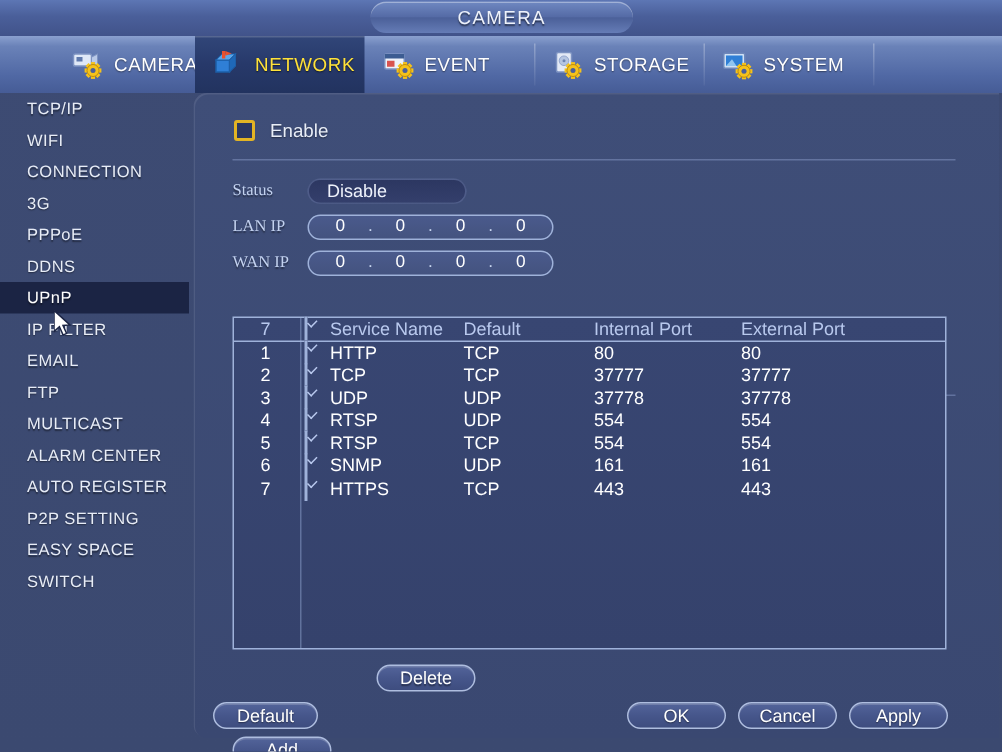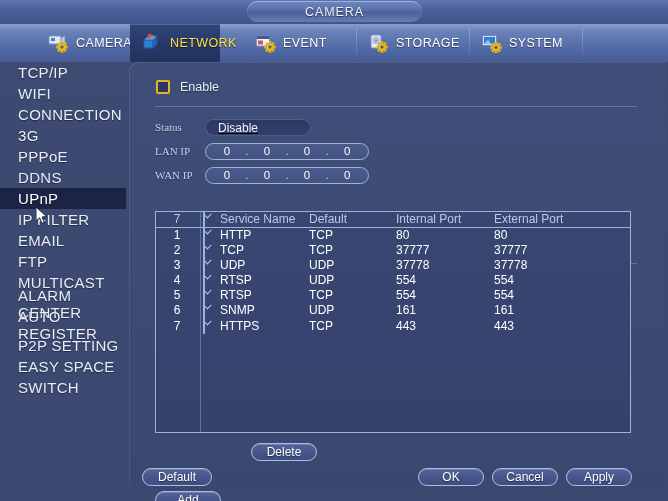--- a/index.html
+++ b/index.html
@@ -36,21 +36,21 @@
   .tabsep{position:absolute;top:5px;width:1px;height:28px;
     background:linear-gradient(180deg,rgba(255,255,255,.28),rgba(255,255,255,.05));}
 
   .ticon{position:relative;width:22px;height:20px;flex:0 0 22px;}
   .ticon svg{position:absolute;left:0;top:0;}
 
   
   .sidebar{position:absolute;left:0;top:62px;width:126px;height:425px;}
   .side-item{position:relative;height:21px;display:flex;align-items:center;
     padding-left:18px;box-sizing:border-box;cursor:default;}
-  .side-item .slabel{font-size:15px;color:#e8edf7;letter-spacing:.3px;
+  .side-item .slabel{font-size:11px;color:#e8edf7;letter-spacing:.3px;
     text-shadow:0 1px 1px rgba(0,0,0,.45);}
   .side-item.selected{background:#1b2444;align-items:center;}
   .side-item.selected .slabel{color:#ffffff;}
 
   
   .panel{position:absolute;left:129px;top:62px;width:537px;height:430px;
     background:linear-gradient(180deg,#3f4e78 0%,#3a4871 100%);
     border-radius:9px 0 0 9px;
     box-shadow:inset 1px 1px 0 rgba(255,255,255,.09);}
 
@@ -59,24 +59,24 @@
     border:2px solid #e3b424;border-radius:2px;background:#2b3762;}
   .enable-row .elabel{margin-left:10px;font-size:12.5px;color:#e8edf7;
     text-shadow:0 1px 1px rgba(0,0,0,.45);}
 
   .divider{position:absolute;left:26px;top:44px;width:482px;height:1px;
     background:rgba(160,180,225,.38);}
 
   .field-row{position:absolute;display:flex;align-items:center;height:18px;}
   .flabel{font-size:11px;color:#c3d2f0;text-shadow:0 1px 1px rgba(0,0,0,.4);font-family:Liberation Serif, serif;}
 
-  .pill-dark{height:17px;border-radius:9px;display:flex;align-items:flex-end;
+  .pill-dark{height:17px;border-radius:9px;display:flex;align-items:center;
     padding:0 12px;box-sizing:border-box;
     background:linear-gradient(180deg,#2c3761 0%,#343f6c 100%);
-    border:1px solid rgba(150,170,215,.30);text-decoration:underline;}
+    border:1px solid rgba(150,170,215,.30);}
   .pill-dark span{font-size:12px;color:#eef2fb;}
 
   .ipbox{height:17px;border-radius:9px;box-sizing:border-box;
     background:linear-gradient(180deg,#4a5a8c 0%,#44537f 100%);
     border:1px solid #9fb2da;
     display:flex;align-items:center;justify-content:space-around;padding:0 10px;}
   .ipbox i{font-style:normal;font-size:11.5px;color:#ffffff;}
   .ipbox u{text-decoration:none;font-size:11.5px;color:#c8d5ef;}
 
   .pml{position:absolute;left:26px;top:189px;font-size:12px;color:#c3d2f0;
@@ -144,21 +144,21 @@
             <rect x="12.60" y="8.40" width="2.8" height="3.4" fill="#f5c21b" transform="rotate(180 14 14)"></rect>
             <rect x="12.60" y="8.40" width="2.8" height="3.4" fill="#f5c21b" transform="rotate(225 14 14)"></rect>
             <rect x="12.60" y="8.40" width="2.8" height="3.4" fill="#f5c21b" transform="rotate(270 14 14)"></rect>
             <rect x="12.60" y="8.40" width="2.8" height="3.4" fill="#f5c21b" transform="rotate(315 14 14)"></rect>
             <circle cx="14" cy="14" r="4" fill="#f5c21b" stroke="#b8860b" stroke-width=".6"></circle>
           <circle cx="14" cy="14" r="1.68" fill="#4a5f9a"></circle>
           </svg>
         </span>
         <span class="tlabel">CAMERA</span>
       </div>
-      <div class="tab active" style="left: 130px; width: 90px;">
+      <div class="tab active" style="left: 130px; width: 113px;">
         <span class="ticon">
           <svg width="22" height="20" viewBox="0 0 22 20">
       <rect x="2" y="7" width="9" height="8" fill="#2f7fd6" stroke="#1d5fa8"></rect>
       <polygon points="2,7 6,3 15,3 11,7" fill="#5aa6ea" stroke="#1d5fa8" stroke-width=".7"></polygon>
       <polygon points="11,7 15,3 15,11 11,15" fill="#1f68b8" stroke="#1d5fa8" stroke-width=".7"></polygon>
       <rect x="6" y="1" width="2.2" height="5" fill="#e8512f"></rect>
       <polygon points="8.2,1 12.5,2.6 8.2,4.2" fill="#e8512f"></polygon>
           </svg>
         </span>
         <span class="tlabel">NETWORK</span>

